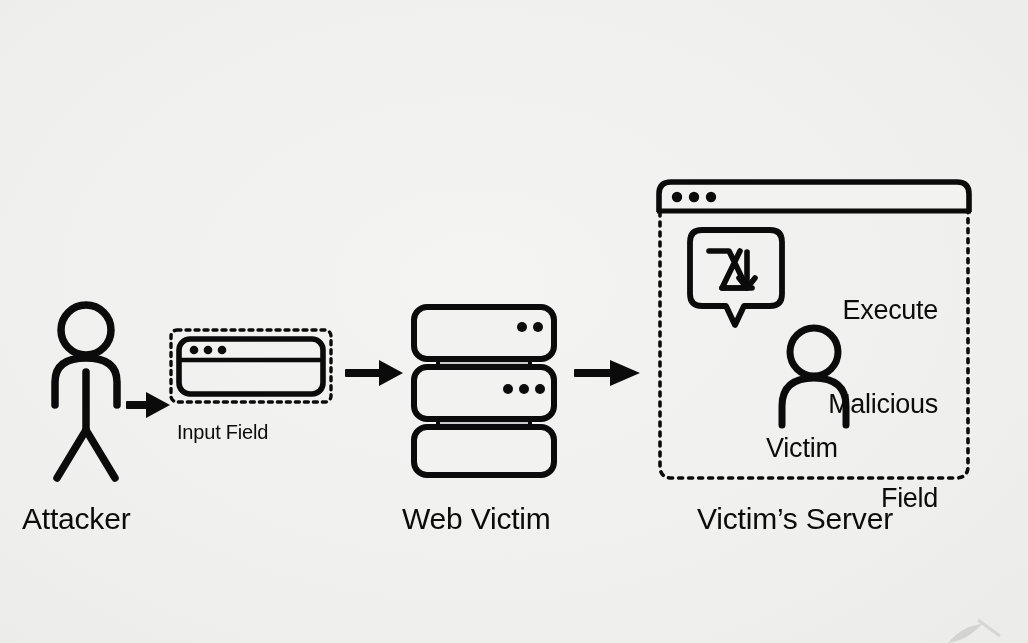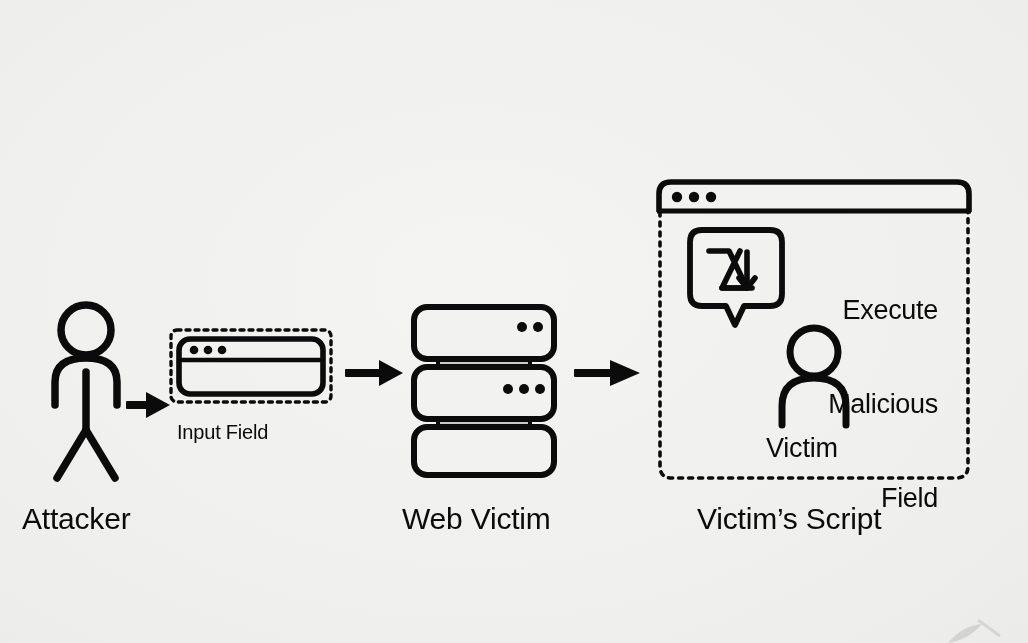--- a/index.html
+++ b/index.html
@@ -164,21 +164,21 @@
     </g>
 
   </svg>
 
   <div class="lbl node-label" id="lbl-attacker">Attacker</div>
 
   <div class="lbl sub-label" id="lbl-inputfield">Input Field</div>
 
   <div class="lbl node-label" id="lbl-webserver">Web Victim</div>
 
-  <div class="lbl node-label" id="lbl-browser">Victim’s Script</div>
+  <div class="lbl node-label" id="lbl-browser">Victim’s Server</div>
 
   <div class="lbl callout-text" id="lbl-callout">
     <div>Execute</div>
     <div>Malicious</div>
     <div>Field</div>
   </div>
 
   <div class="lbl victim-label" id="lbl-victim">Victim</div>
 
 </div>

